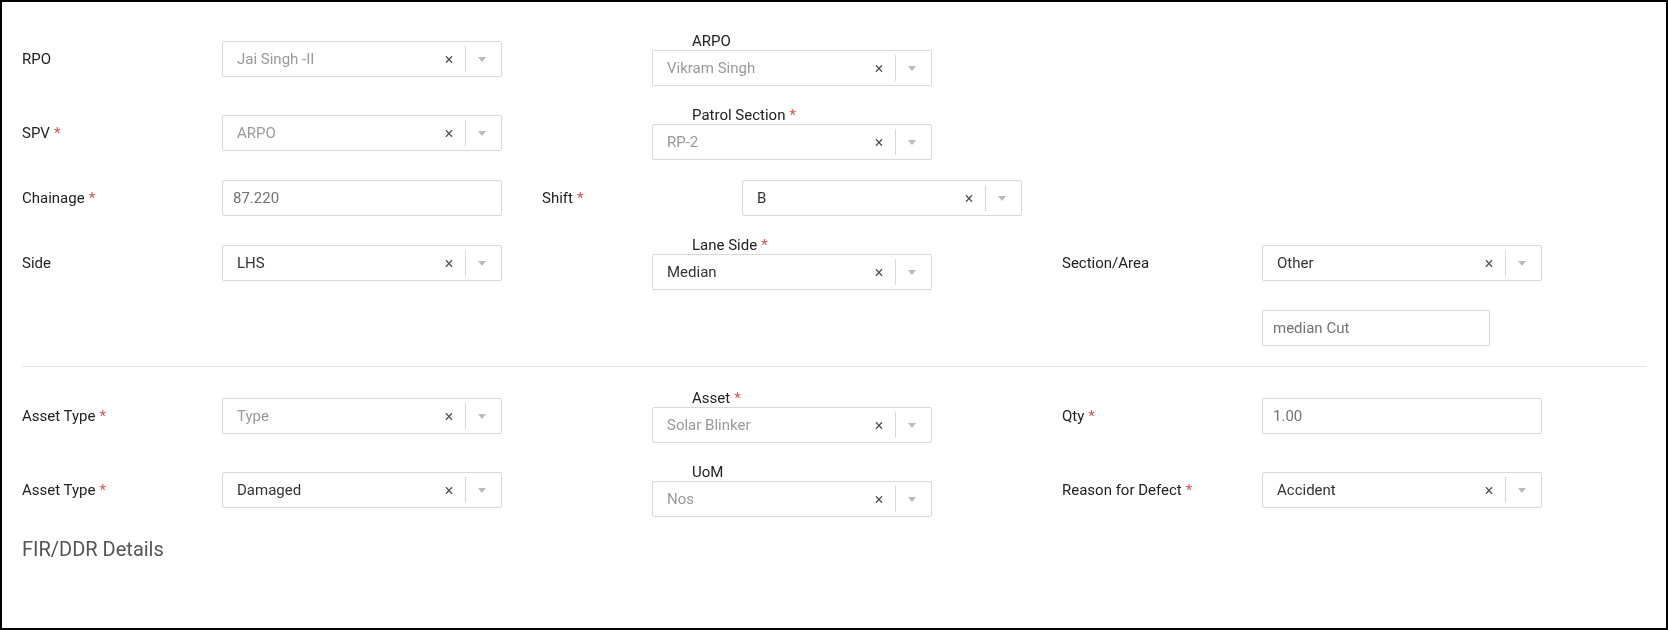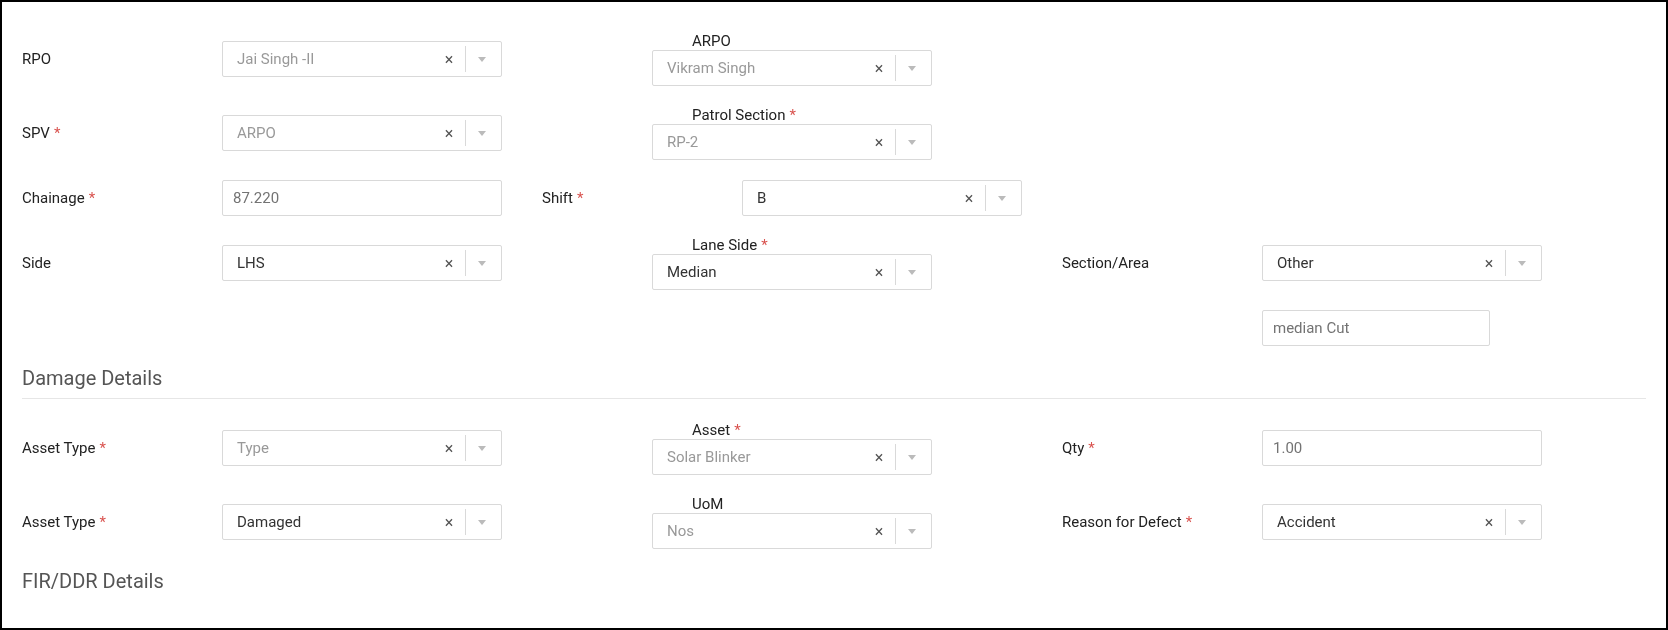--- a/index.html
+++ b/index.html
@@ -254,21 +254,20 @@
     <div class="extra-spacer1"></div>
     <div class="extra-spacer2"></div>
     <div class="extra-spacer3"></div>
     <div class="extra-input-wrap">
       <div class="text-input">
         <input type="text" value="median Cut" style="">
       </div>
     </div>
   </div>
 
-  <div class="section-header">Damage Details</div>
   <hr class="section-divider">
 
   <div class="row">
     <div class="field col1">
       <div class="label"><span>Asset Type</span><span class="req">*</span></div>
       <div class="control">
         <div class="select-box">
           <span class="select-value">Type</span>
           <span class="clear-btn">×</span>
           <span class="arrow-btn">

